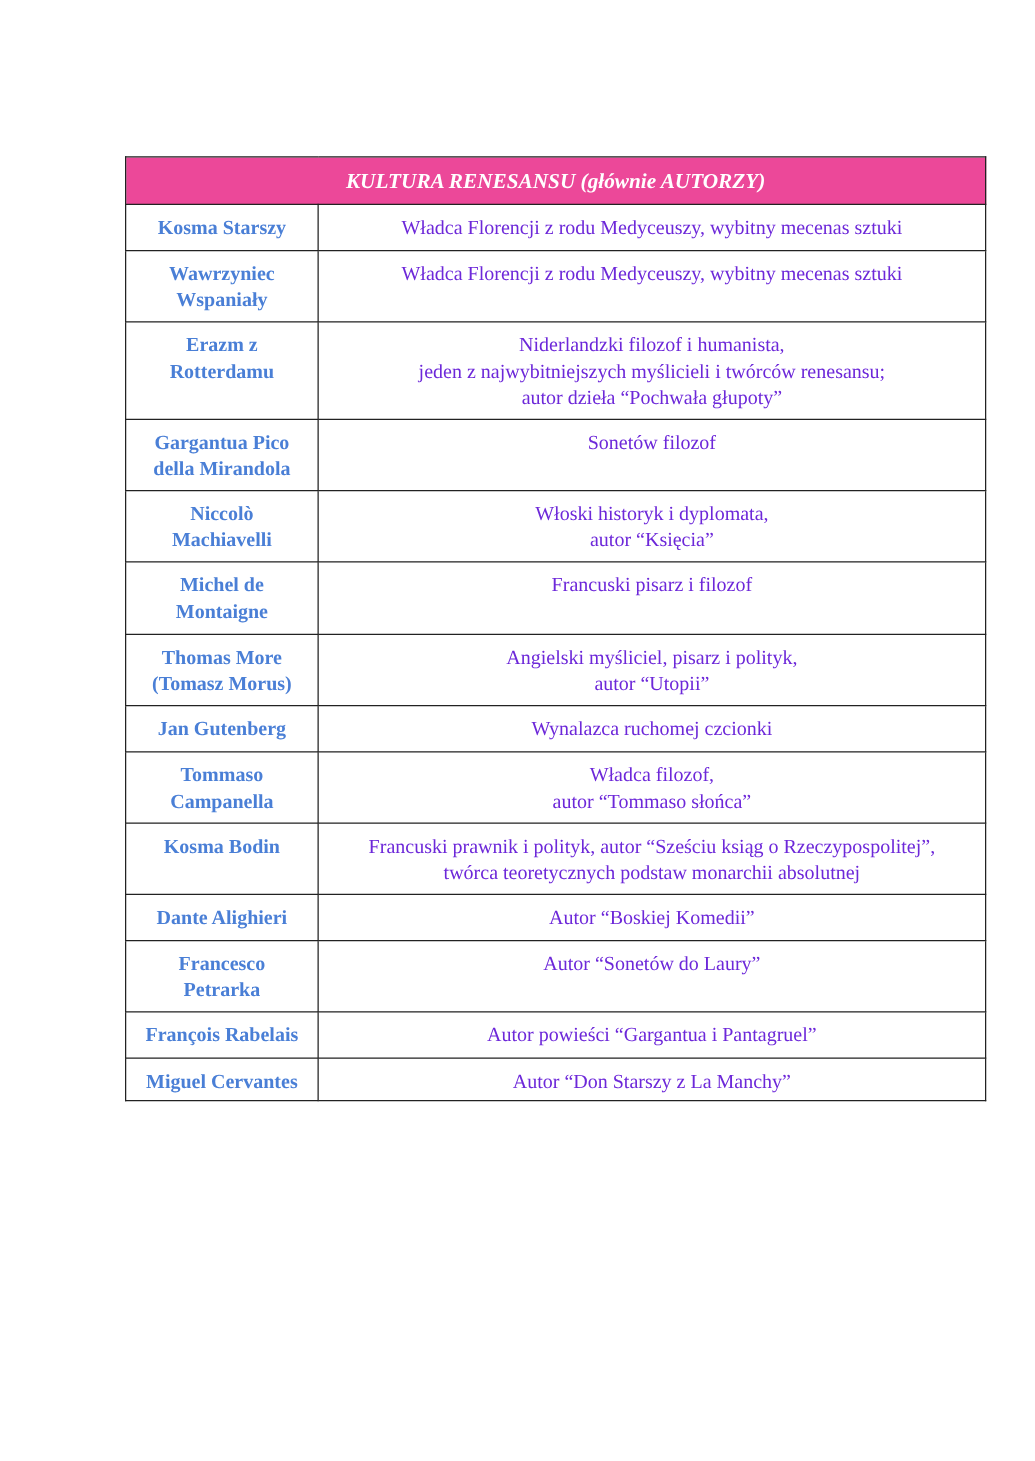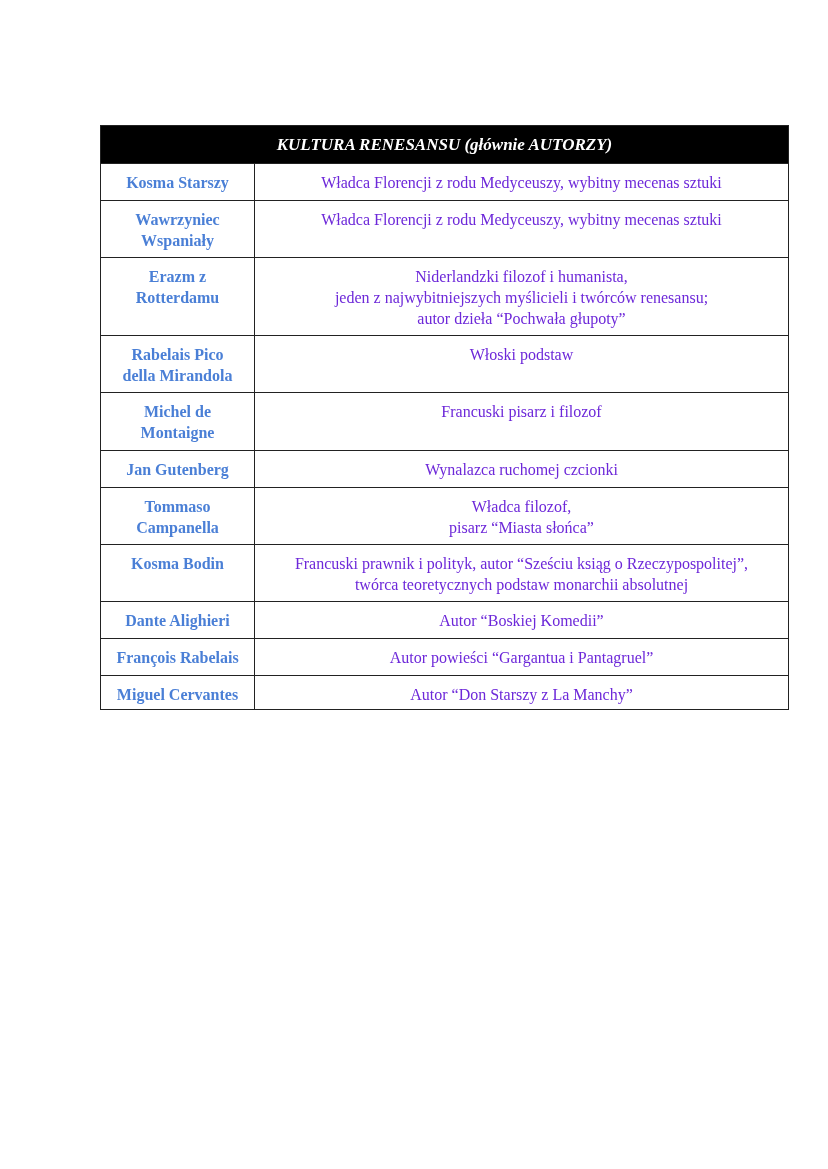--- a/index.html
+++ b/index.html
@@ -20,21 +20,21 @@
       table-layout: fixed;
       font-family: "Liberation Serif", serif;
     }
     .page-table td, .page-table th {
       border: 1.5px solid #222222;
       padding: 0;
       vertical-align: top;
       text-align: center;
     }
     .header-cell {
-      background: #000000;
+      background: #ec4899;
       color: #ffffff;
       font-style: italic;
       font-weight: bold;
       font-size: 17px;
       height: 37px;
       vertical-align: middle !important;
       line-height: 20px;
     }
     .col-name { width: 154px; }
     .name-cell {
@@ -93,69 +93,98 @@
           <span class="desc-line">Rotterdamu</span>
         </td>
         <td class="desc-cell">
           <span class="desc-line">Niderlandzki filozof i humanista,</span>
           <span class="desc-line">jeden z najwybitniejszych myślicieli i twórców renesansu;</span>
           <span class="desc-line">autor dzieła “Pochwała głupoty”</span>
         </td>
       </tr>
       <tr style="height: 57px;">
         <td class="name-cell">
-          <span class="desc-line">Rabelais Pico</span>
+          <span class="desc-line">Gargantua Pico</span>
           <span class="desc-line">della Mirandola</span>
         </td>
         <td class="desc-cell">
-          <span class="desc-line">Włoski podstaw</span>
+          <span class="desc-line">Sonetów filozof</span>
+        </td>
+      </tr>
+      <tr style="height: 57px;">
+        <td class="name-cell">
+          <span class="desc-line">Niccolò</span>
+          <span class="desc-line">Machiavelli</span>
+        </td>
+        <td class="desc-cell">
+          <span class="desc-line">Włoski historyk i dyplomata,</span>
+          <span class="desc-line">autor “Księcia”</span>
         </td>
       </tr>
       <tr style="height: 58px;">
         <td class="name-cell">
           <span class="desc-line">Michel de</span>
           <span class="desc-line">Montaigne</span>
         </td>
         <td class="desc-cell">
           <span class="desc-line">Francuski pisarz i filozof</span>
         </td>
       </tr>
+      <tr style="height: 57px;">
+        <td class="name-cell">
+          <span class="desc-line">Thomas More</span>
+          <span class="desc-line">(Tomasz Morus)</span>
+        </td>
+        <td class="desc-cell">
+          <span class="desc-line">Angielski myśliciel, pisarz i polityk,</span>
+          <span class="desc-line">autor “Utopii”</span>
+        </td>
+      </tr>
       <tr style="height: 37px;">
         <td class="name-cell">
           <span class="desc-line">Jan Gutenberg</span>
         </td>
         <td class="desc-cell">
           <span class="desc-line">Wynalazca ruchomej czcionki</span>
         </td>
       </tr>
       <tr style="height: 57px;">
         <td class="name-cell">
           <span class="desc-line">Tommaso</span>
           <span class="desc-line">Campanella</span>
         </td>
         <td class="desc-cell">
           <span class="desc-line">Władca filozof,</span>
-          <span class="desc-line">pisarz “Miasta słońca”</span>
+          <span class="desc-line">autor “Tommaso słońca”</span>
         </td>
       </tr>
       <tr style="height: 57px;">
         <td class="name-cell">
           <span class="desc-line">Kosma Bodin</span>
         </td>
         <td class="desc-cell">
           <span class="desc-line">Francuski prawnik i polityk, autor “Sześciu ksiąg o Rzeczypospolitej”,</span>
           <span class="desc-line">twórca teoretycznych podstaw monarchii absolutnej</span>
         </td>
       </tr>
       <tr style="height: 37px;">
         <td class="name-cell">
           <span class="desc-line">Dante Alighieri</span>
         </td>
         <td class="desc-cell">
           <span class="desc-line">Autor “Boskiej Komedii”</span>
+        </td>
+      </tr>
+      <tr style="height: 57px;">
+        <td class="name-cell">
+          <span class="desc-line">Francesco</span>
+          <span class="desc-line">Petrarka</span>
+        </td>
+        <td class="desc-cell">
+          <span class="desc-line">Autor “Sonetów do Laury”</span>
         </td>
       </tr>
       <tr style="height: 37px;">
         <td class="name-cell">
           <span class="desc-line">François Rabelais</span>
         </td>
         <td class="desc-cell">
           <span class="desc-line">Autor powieści “Gargantua i Pantagruel”</span>
         </td>
       </tr>

